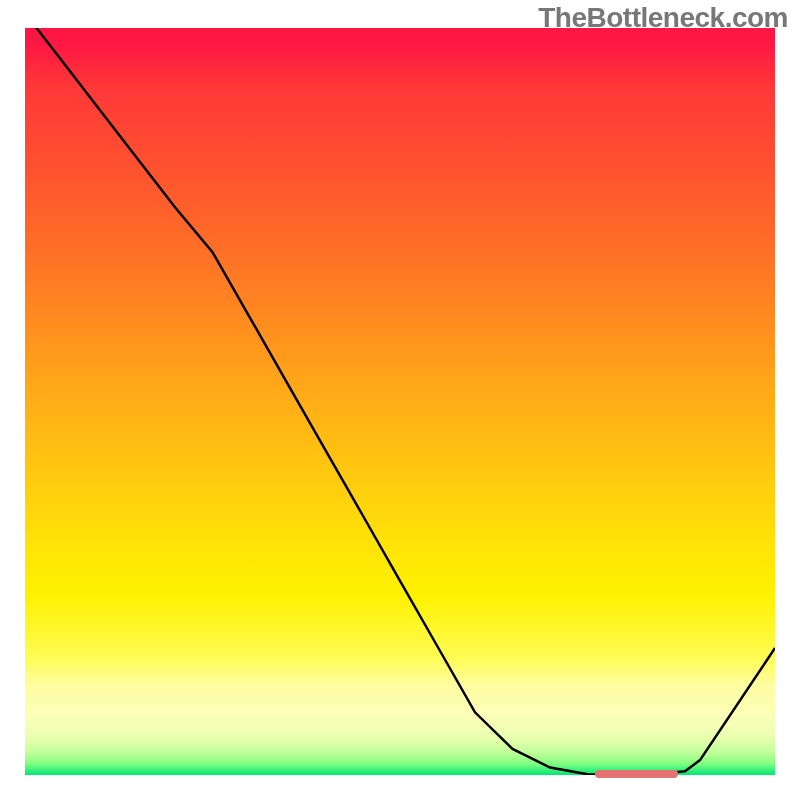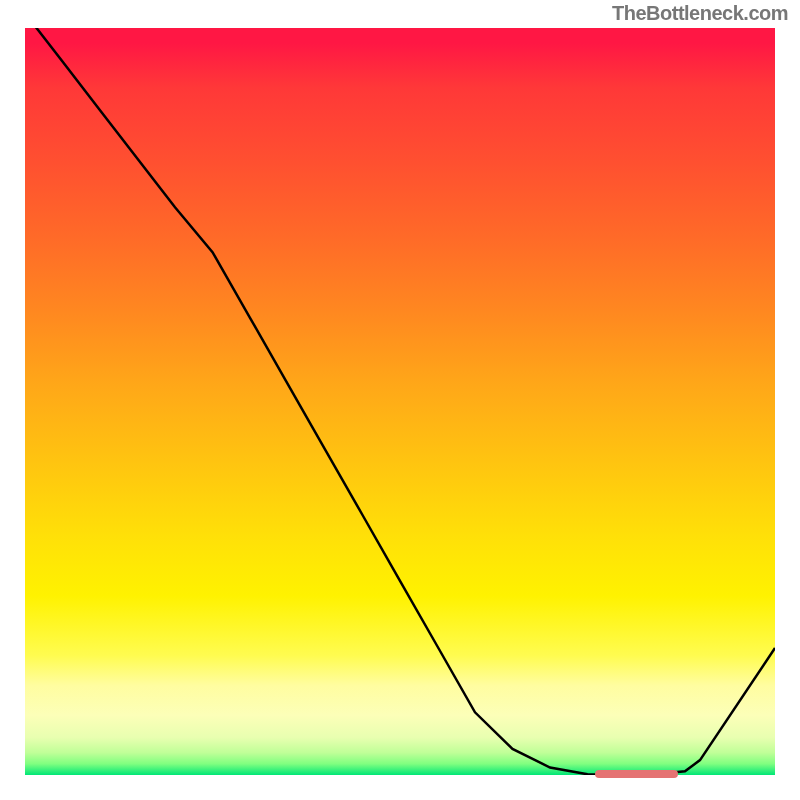--- a/index.html
+++ b/index.html
@@ -8,21 +8,21 @@
     position: relative;
     width: 800px;
     height: 800px;
     background: #fff;
   }
   .watermark {
     position: absolute;
     top: 2px;
     right: 12px;
     font-family: Arial, Helvetica, sans-serif;
-    font-size: 20px;
+    font-size: 28px;
     font-weight: bold;
     color: #777;
     letter-spacing: -0.5px;
     z-index: 10;
   }
   .plot-area {
     position: absolute;
     left: 25px;
     top: 28px;
     width: 750px;

